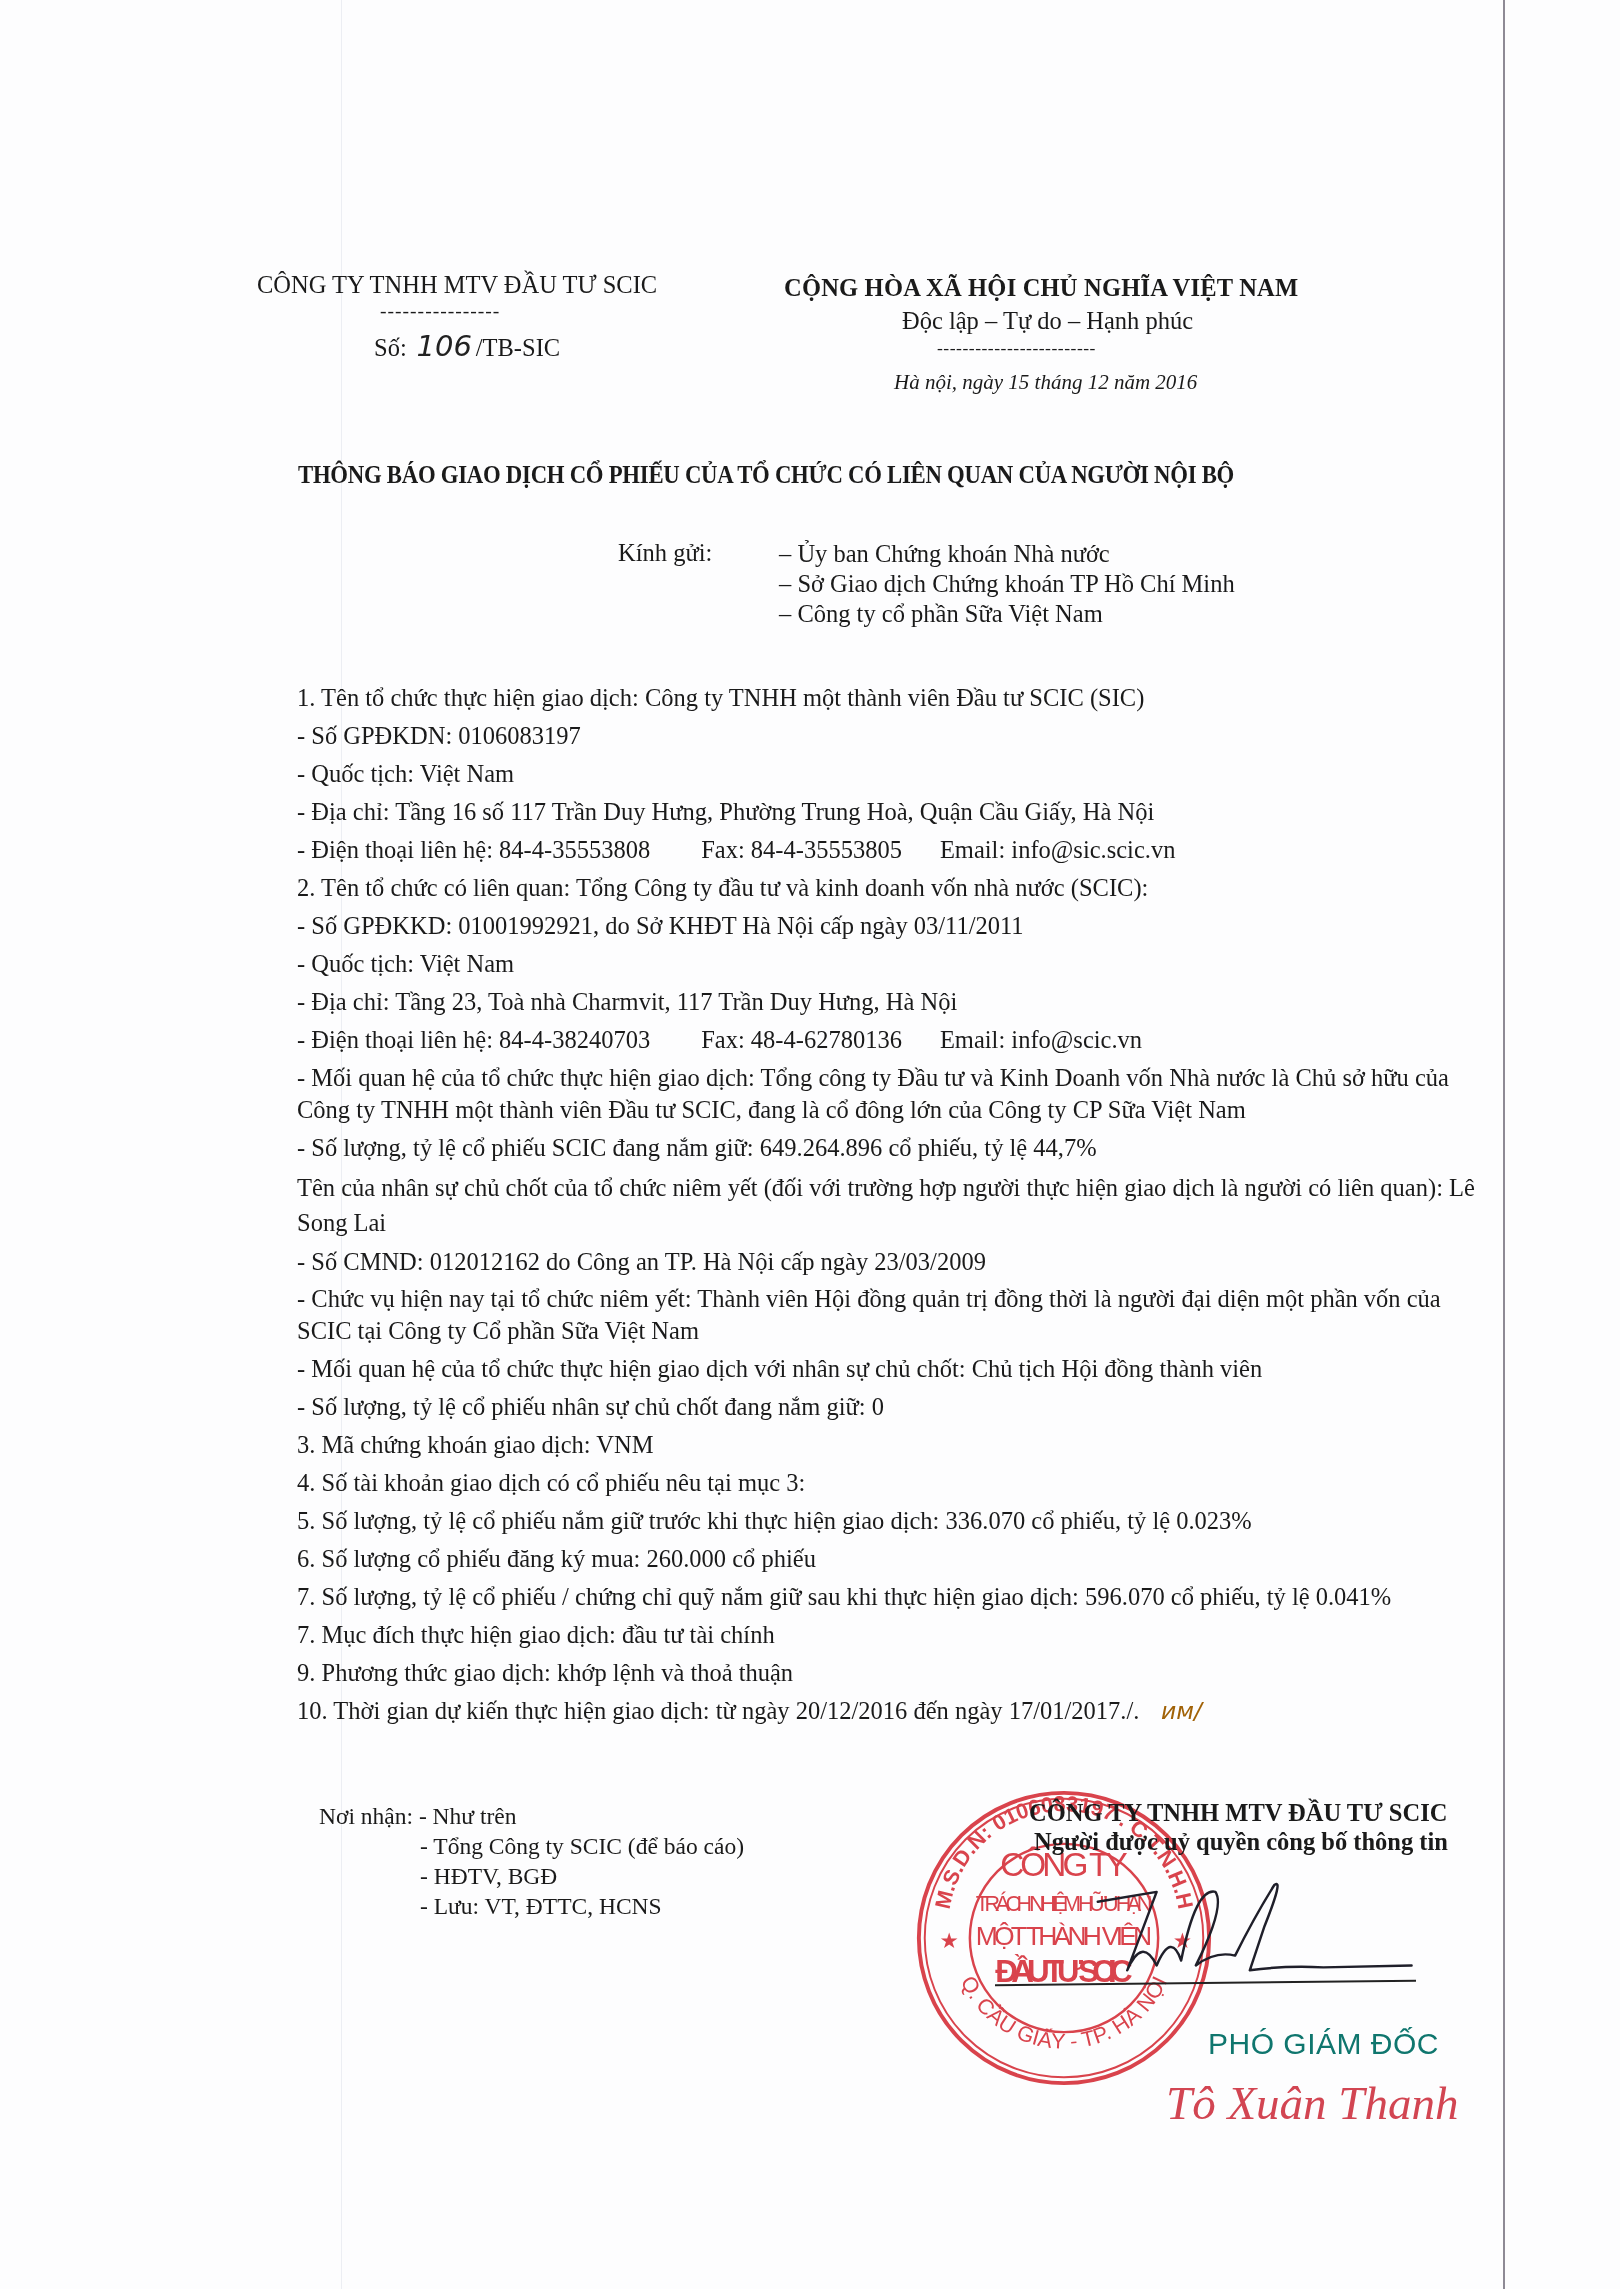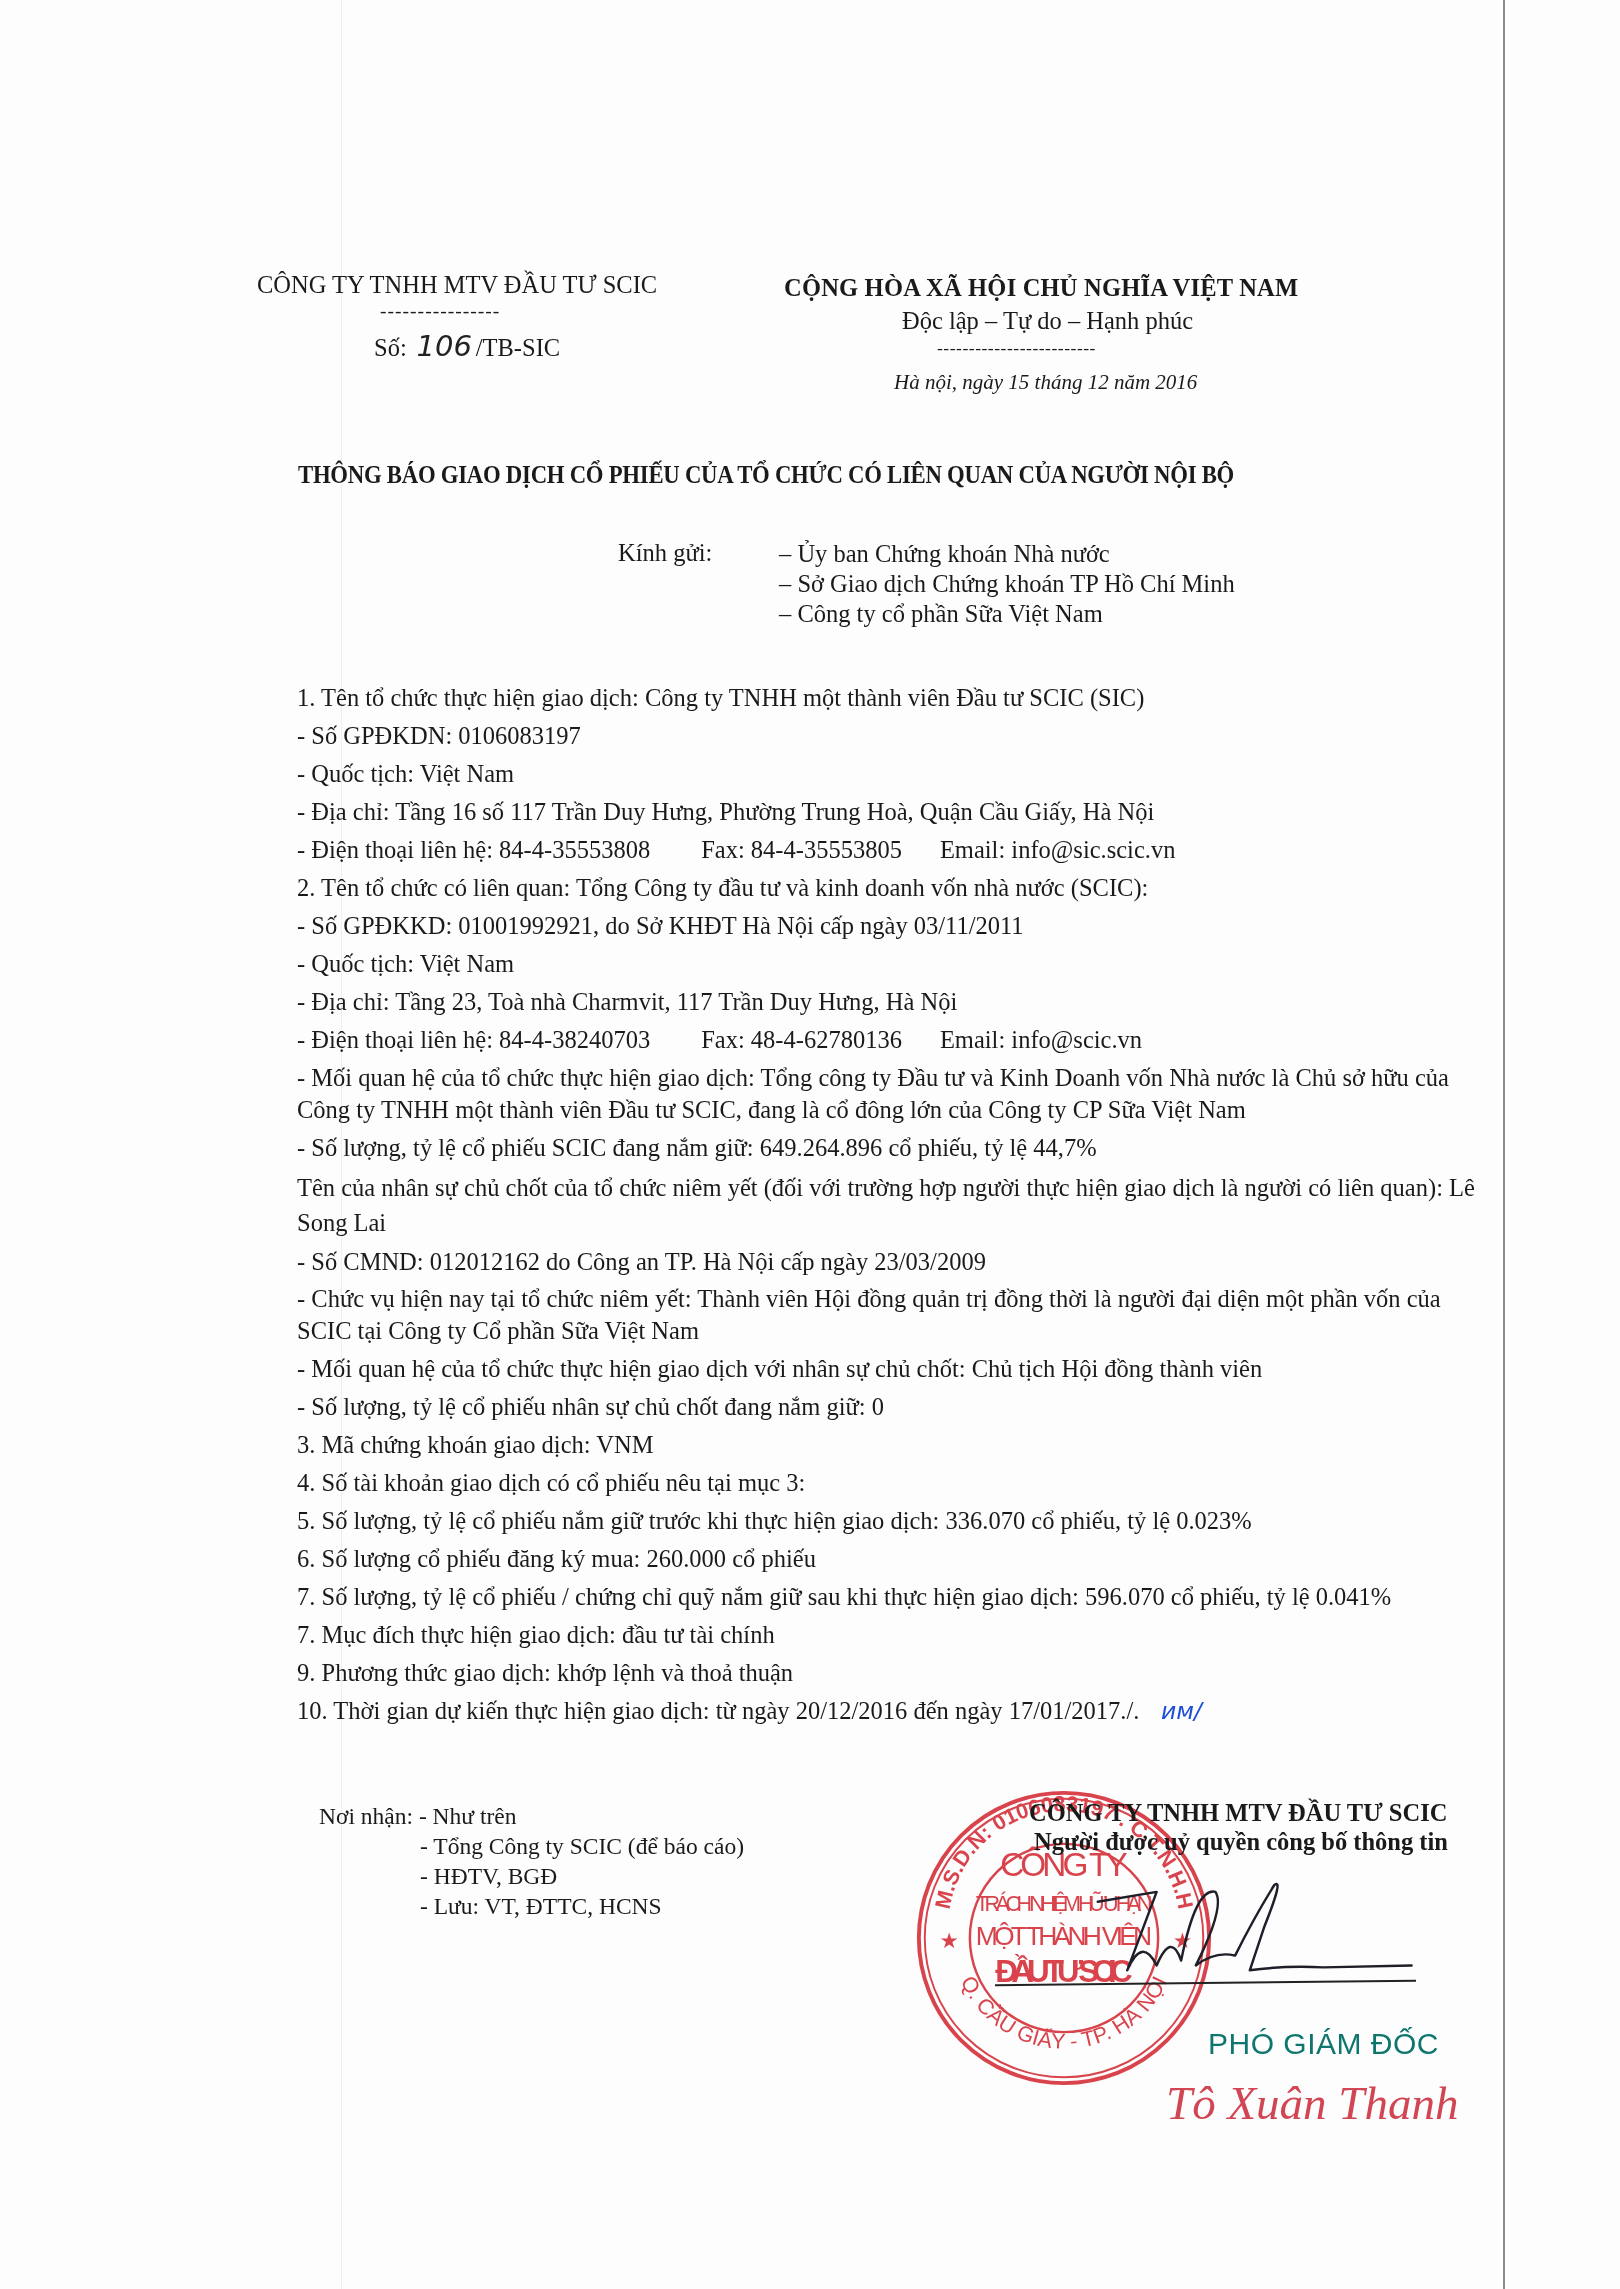--- a/index.html
+++ b/index.html
@@ -22,21 +22,21 @@
   .date { left: 862px; top: 370px; font-size: 21px; font-style: italic; margin-left: 32px; }
   .title { left: 298px; top: 461px; font-size: 24.5px; font-weight: bold; letter-spacing: -0.3px; transform: scaleX(0.93); transform-origin: left top; }
   .kg-label { left: 618px; top: 539px; font-size: 24.5px; }
   .kg-list { left: 779px; top: 539px; font-size: 24.5px; line-height: 30px; }
   .body { left: 297px; top: 679px; width: 1201px; font-size: 24.5px; line-height: 38px; }
   .body p { margin: 0; white-space: normal; }
   .body p.nowrap { white-space: nowrap; }
   .tabs span { display: inline-block; }
   .gap1 { margin-left: 51px; }
   .gap2 { margin-left: 38px; }
-  .mark { font-family: "DejaVu Sans", sans-serif; font-style: italic; font-size: 23.5px; margin-left: 21.6px; color: #1d4ed8; }
+  .mark { font-family: "DejaVu Sans", sans-serif; font-style: italic; font-size: 23.5px; margin-left: 21.6px; color: #a16207; }
   .recv { left: 319px; top: 1801px; font-size: 23.5px; line-height: 30px; }
   .recv .indent { padding-left: 101px; }
   .sign-co { left: 1029px; top: 1799px; font-size: 24.5px; font-weight: bold; }
   .sign-role { left: 1034px; top: 1828px; font-size: 24.5px; font-weight: bold; }
   .signature { left: 1088px; top: 1877px; width: 353px; height: 118px; }
   .sig-line { left: 995px; top: 1982px; width: 421px; height: 2px; background: #222; transform: rotate(-0.6deg); }
   .position { left: 1208px; top: 2027px; font-family: "Liberation Sans", "DejaVu Sans", sans-serif; font-size: 30px; color: #0f766e; letter-spacing: 0.5px; }
   .name { left: 1166px; top: 2076px; font-size: 47px; font-style: italic; color: #d24552; }
   .stamp { left: 912px; top: 1786px; width: 304px; height: 304px; }
 </style>

